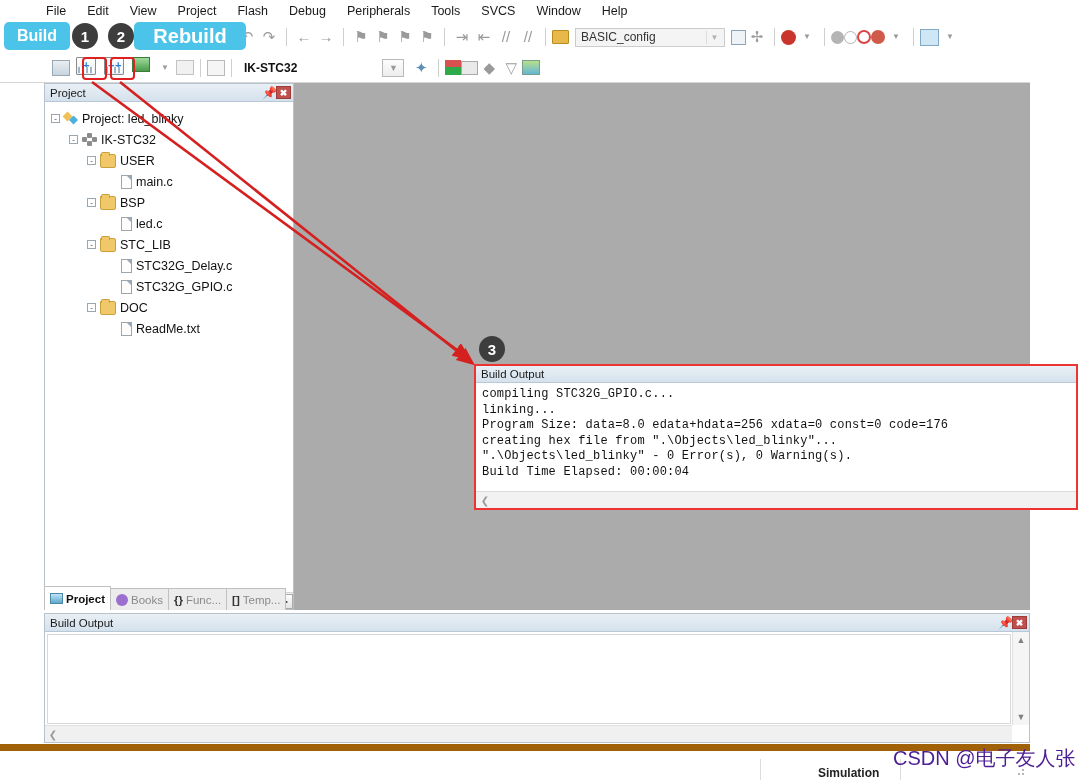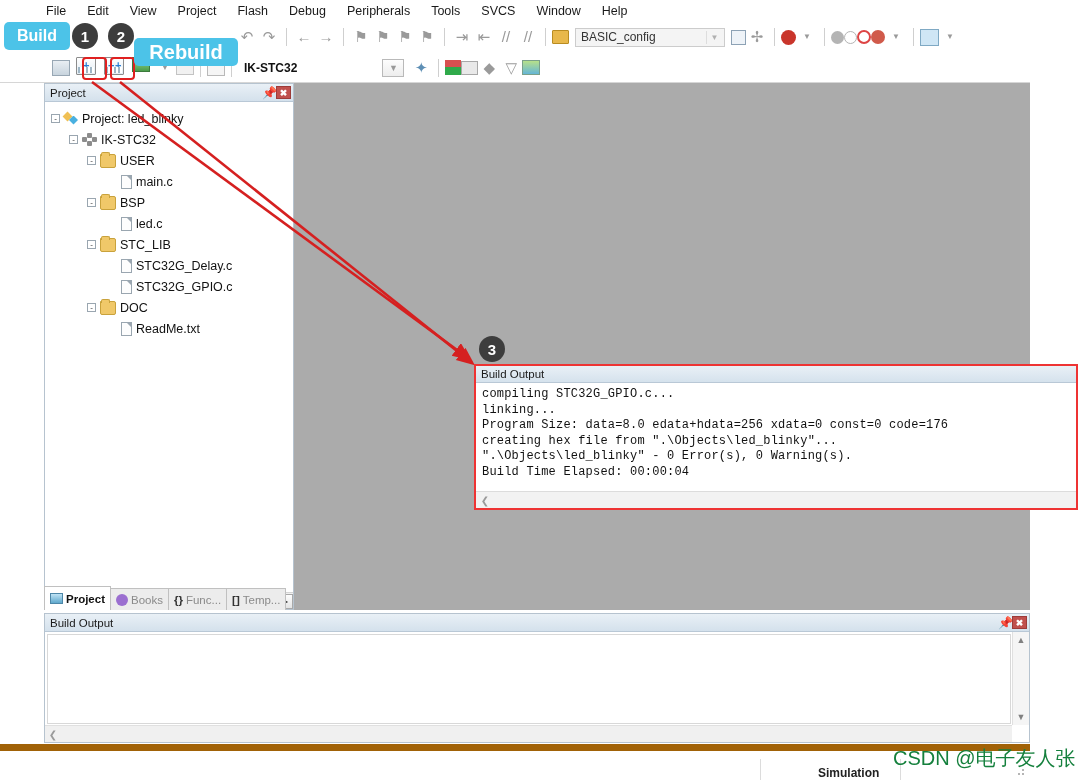--- a/index.html
+++ b/index.html
@@ -133,21 +133,21 @@
           background:#fff; border:2px solid #e33; }
   .pu-title{ height:17px; background:linear-gradient(#e9f0f6,#d5e2ed);
              border-bottom:1px solid #b9c8d6; display:flex; align-items:center; padding-left:5px;
              font-size:11.5px; color:#1b1b1b; }
   .pu-body{ position:absolute; left:0; top:17px; right:0; bottom:17px; background:#fff;
             padding:4px 0 0 6px; font-family:"Liberation Mono", monospace; font-size:12px;
             line-height:15.5px; color:#111; letter-spacing:.2px;}
   .pu-hscroll{ position:absolute; left:0; right:0; bottom:0; height:17px; background:#f2f2f2;
                border-top:1px solid #dcdcdc; display:flex; align-items:center; }
 
-  .wm{ position:absolute; color:#15803d; font-size:20px; white-space:nowrap; }
+  .wm{ position:absolute; color:#4c1d95; font-size:20px; white-space:nowrap; }
 </style>
 </head>
 <body>
 
 <div id="ide">
 
   <div class="menubar">
     <span class="mi">File</span>
     <span class="mi">Edit</span>
     <span class="mi">View</span>
@@ -370,21 +370,21 @@
         <path d="M0,0 L7,3 L0,6 z" fill="#d52020"></path>
       </marker>
     </defs>
     <line x1="92" y1="82" x2="468" y2="358" stroke="#d52020" stroke-width="2.6" marker-end="url(#ah)"></line>
     <line x1="120" y1="82" x2="472" y2="363" stroke="#d52020" stroke-width="2.6" marker-end="url(#ah)"></line>
   </svg>
 
   <div class="tagbox" style="left:4px; top:22px; width:66px; height:28px; font-size:16px;">Build</div>
   <div class="numbadge" style="left:72px; top:23px;">1</div>
   <div class="numbadge" style="left:108px; top:23px;">2</div>
-  <div class="tagbox" style="left:134px; top:22px; width:104px; height:28px; font-size:20px;margin-top:16px;">Rebuild</div>
+  <div class="tagbox" style="left:134px; top:22px; width:112px; height:28px; font-size:20px;">Rebuild</div>
 
   <div class="numbadge" style="left:479px; top:336px;">3</div>
 
   <div id="popup">
     <div class="pu-title">
       <span>Build Output</span>
     </div>
     <div class="pu-body">
       <div>compiling STC32G_GPIO.c...</div>
       <div>linking...</div>

